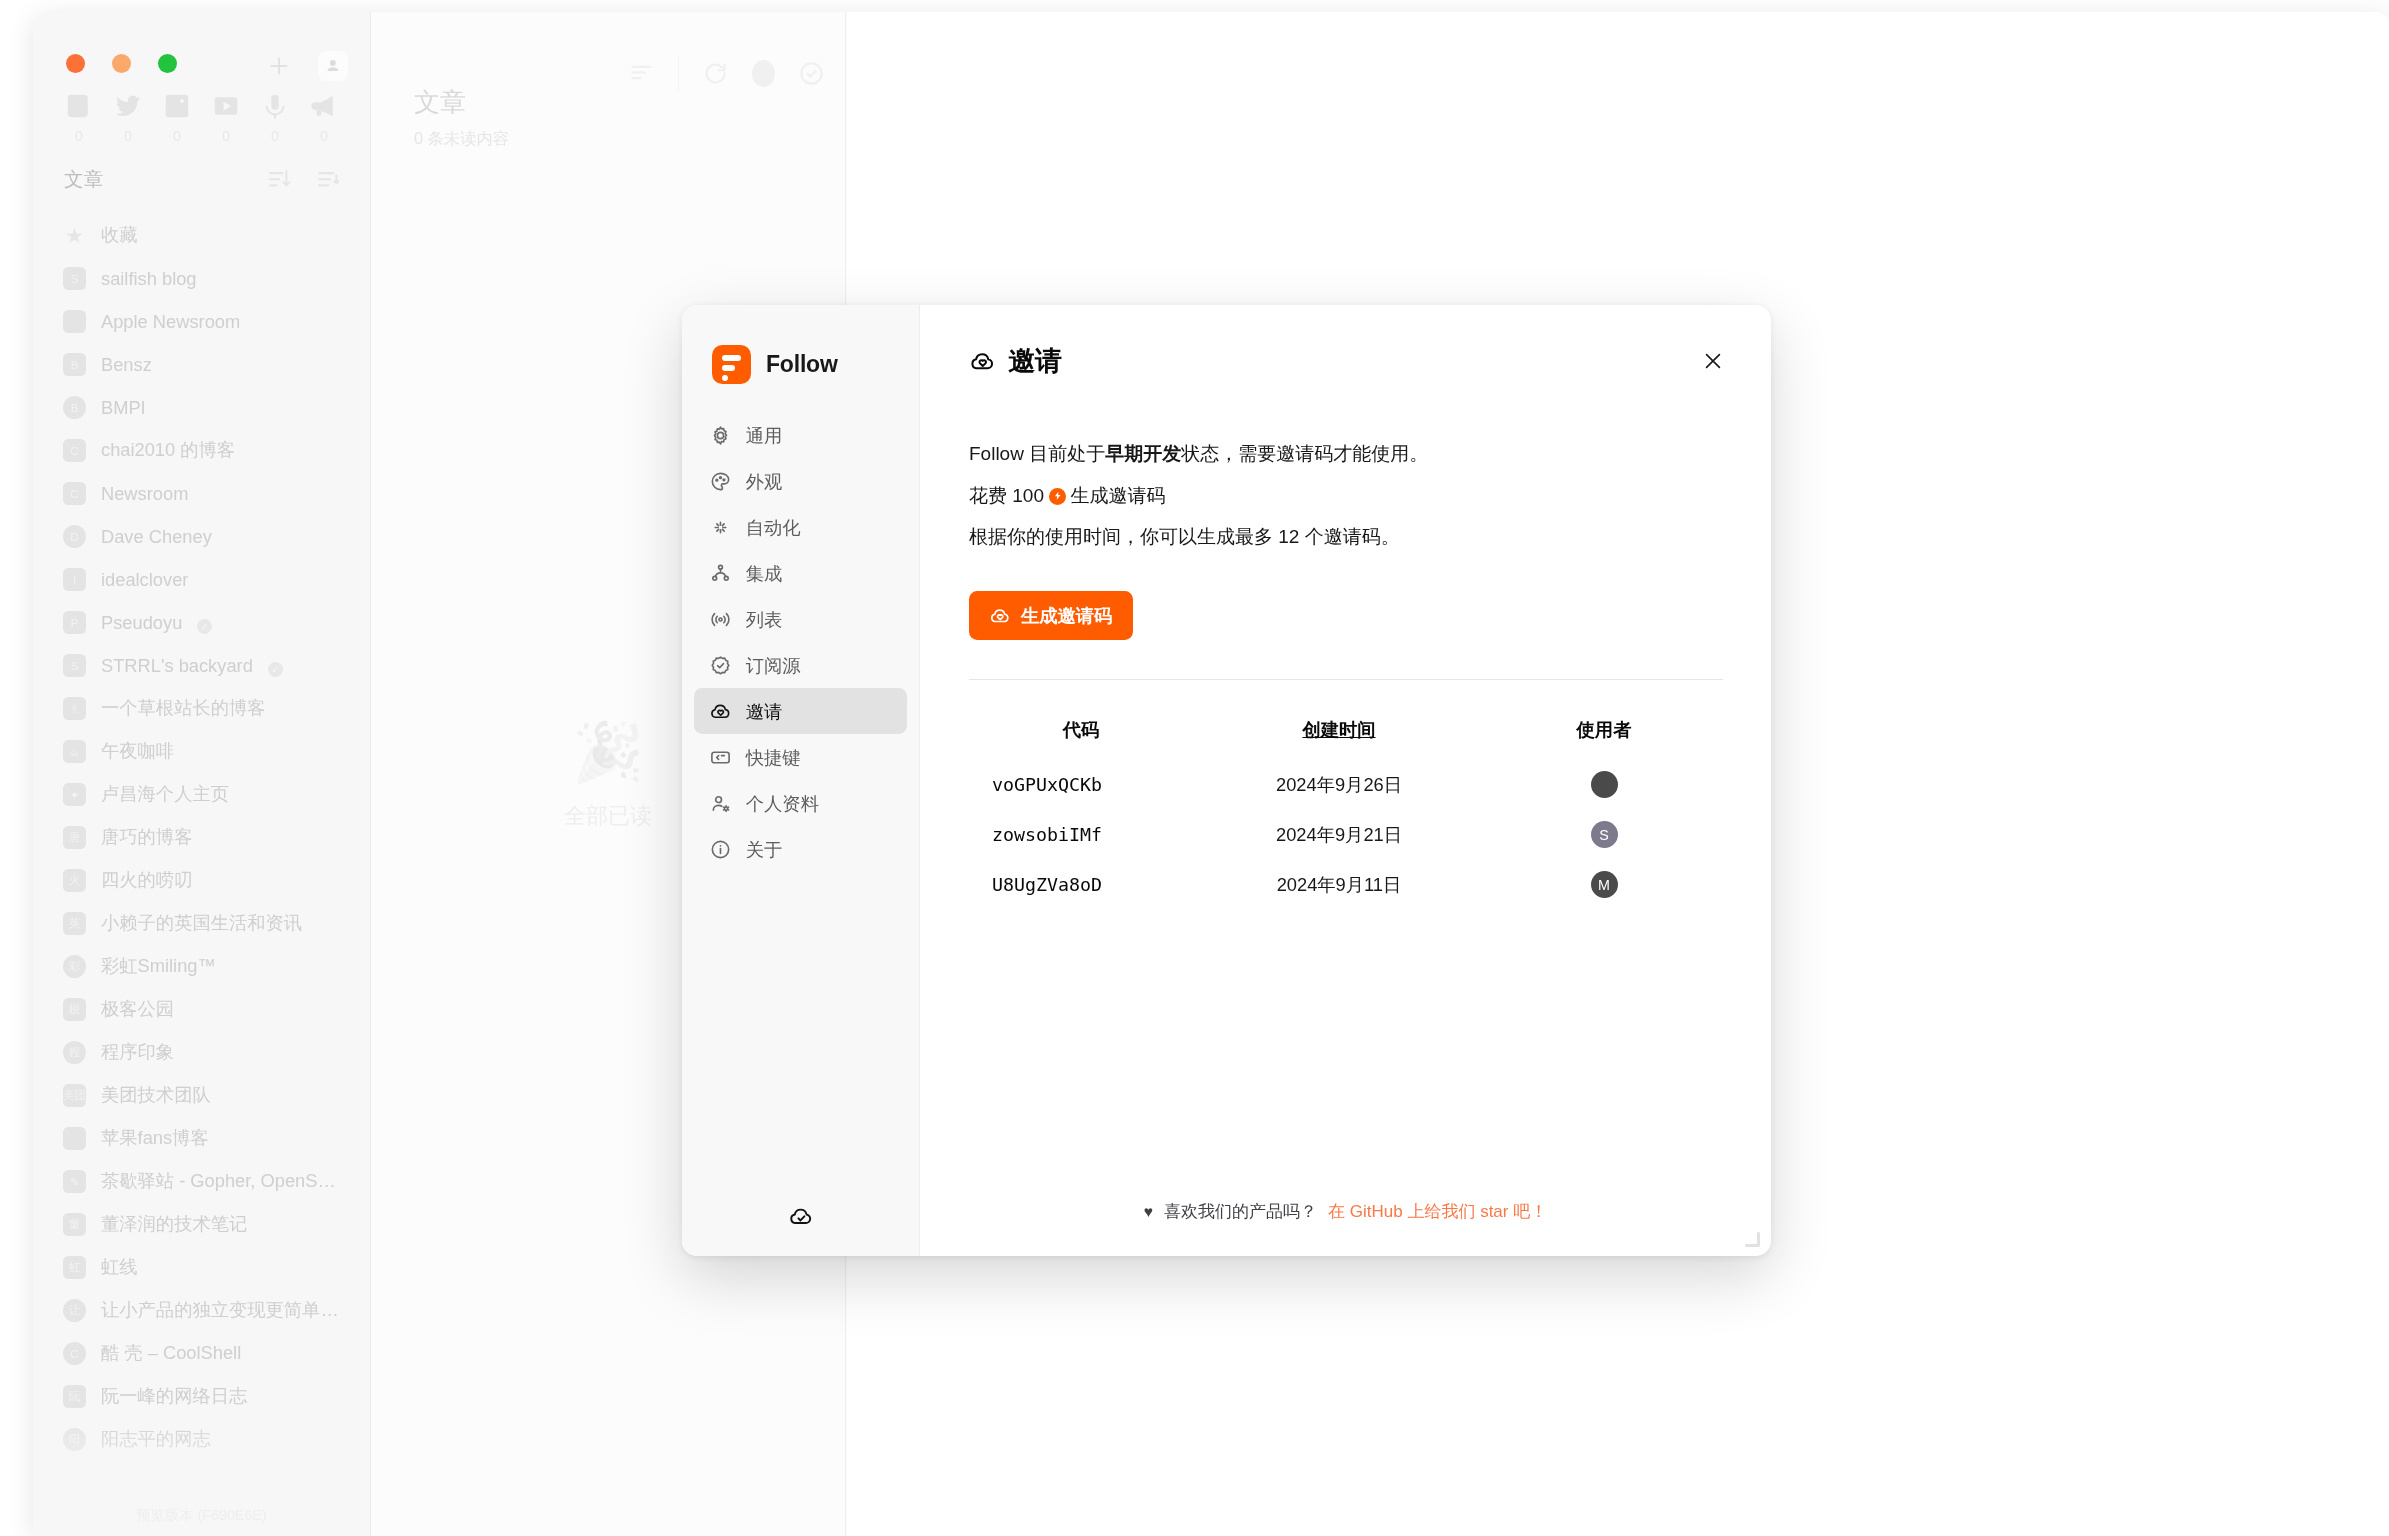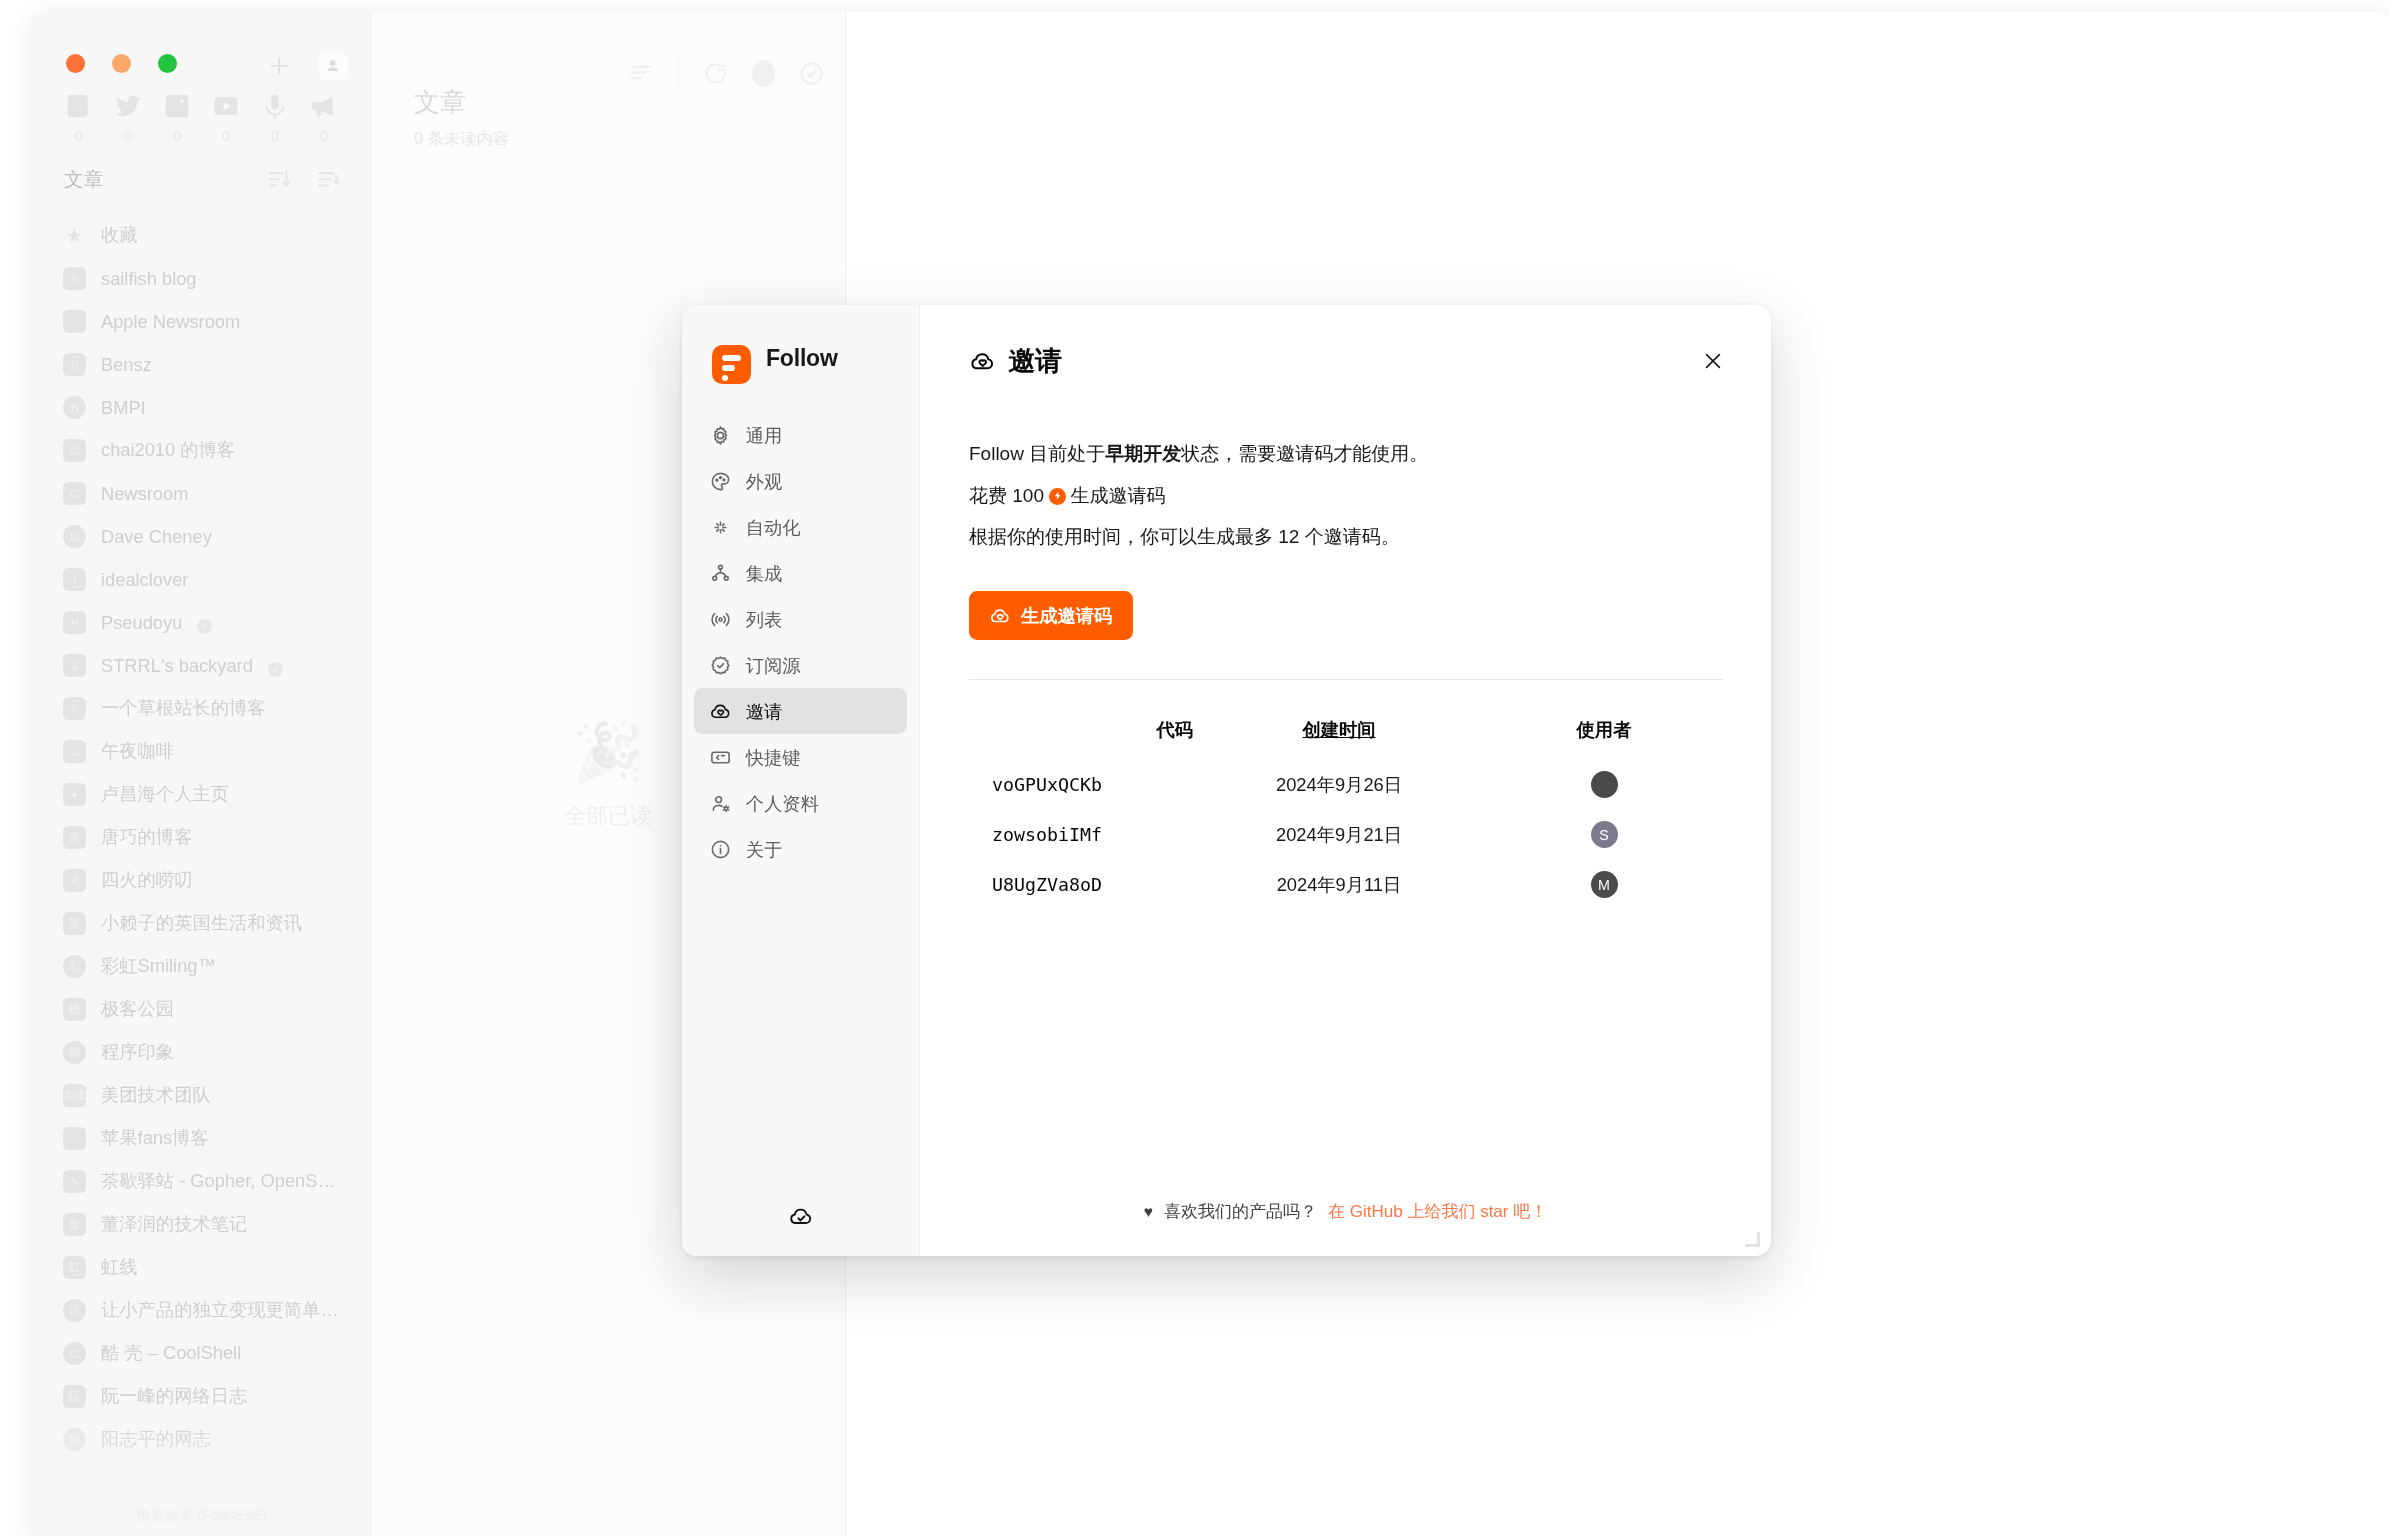--- a/index.html
+++ b/index.html
@@ -153,21 +153,21 @@
   }
 
   
   #modal-sidebar {
     width: 238px; background: #f8f8f8;
     border-right: 0.7px solid #ededed;
     position: relative;
     padding: 24.5px 0 0 0;
   }
   #modal-brand {
-    display: flex; align-items: flex-start; gap: 15px;
+    display: flex; align-items: center; gap: 15px;
     padding: 15px 0 0 30px; margin-bottom: 28.5px;
   }
   #brand-logo {
     width: 39px; height: 39px; border-radius: 10.2px;
     background: #ff5c00; position: relative; flex: 0 0 39px;
   }
   #brand-logo i {
     position: absolute; background: #fff; border-radius: 3.4px; display: block;
   }
   #brand-logo i.b1 { left: 10.2px; top: 10.2px; width: 19px; height: 6.1px; }
@@ -239,21 +239,21 @@
 
   #table-divider {
     margin-top: 39px; height: 0.7px; background: #e6e6e6; width: 754px;
   }
 
   #invite-table { width: 754px; margin-top: 19px; border-collapse: collapse; }
   #invite-table th {
     font-size: 18.3px; font-weight: 700; color: #0a0a0a;
     padding: 17.7px 0; text-align: center;
   }
-  #invite-table th.col-code { width: 224px; text-align: right; }
+  #invite-table th.col-code { width: 224px; }
   #invite-table th.col-date { width: 292px; text-decoration: underline; }
   #invite-table th.col-user { width: 238px; }
   #invite-table td { padding: 11.5px 0; text-align: center; }
   .code-cell {
     font-family: "DejaVu Sans Mono", "Liberation Mono", monospace;
     font-size: 18.3px; color: #0a0a0a; text-align: left !important;
     padding-left: 23px !important;
   }
   .date-cell { font-size: 18.3px; color: #18181b; }
   .user-cell { text-align: center; }

